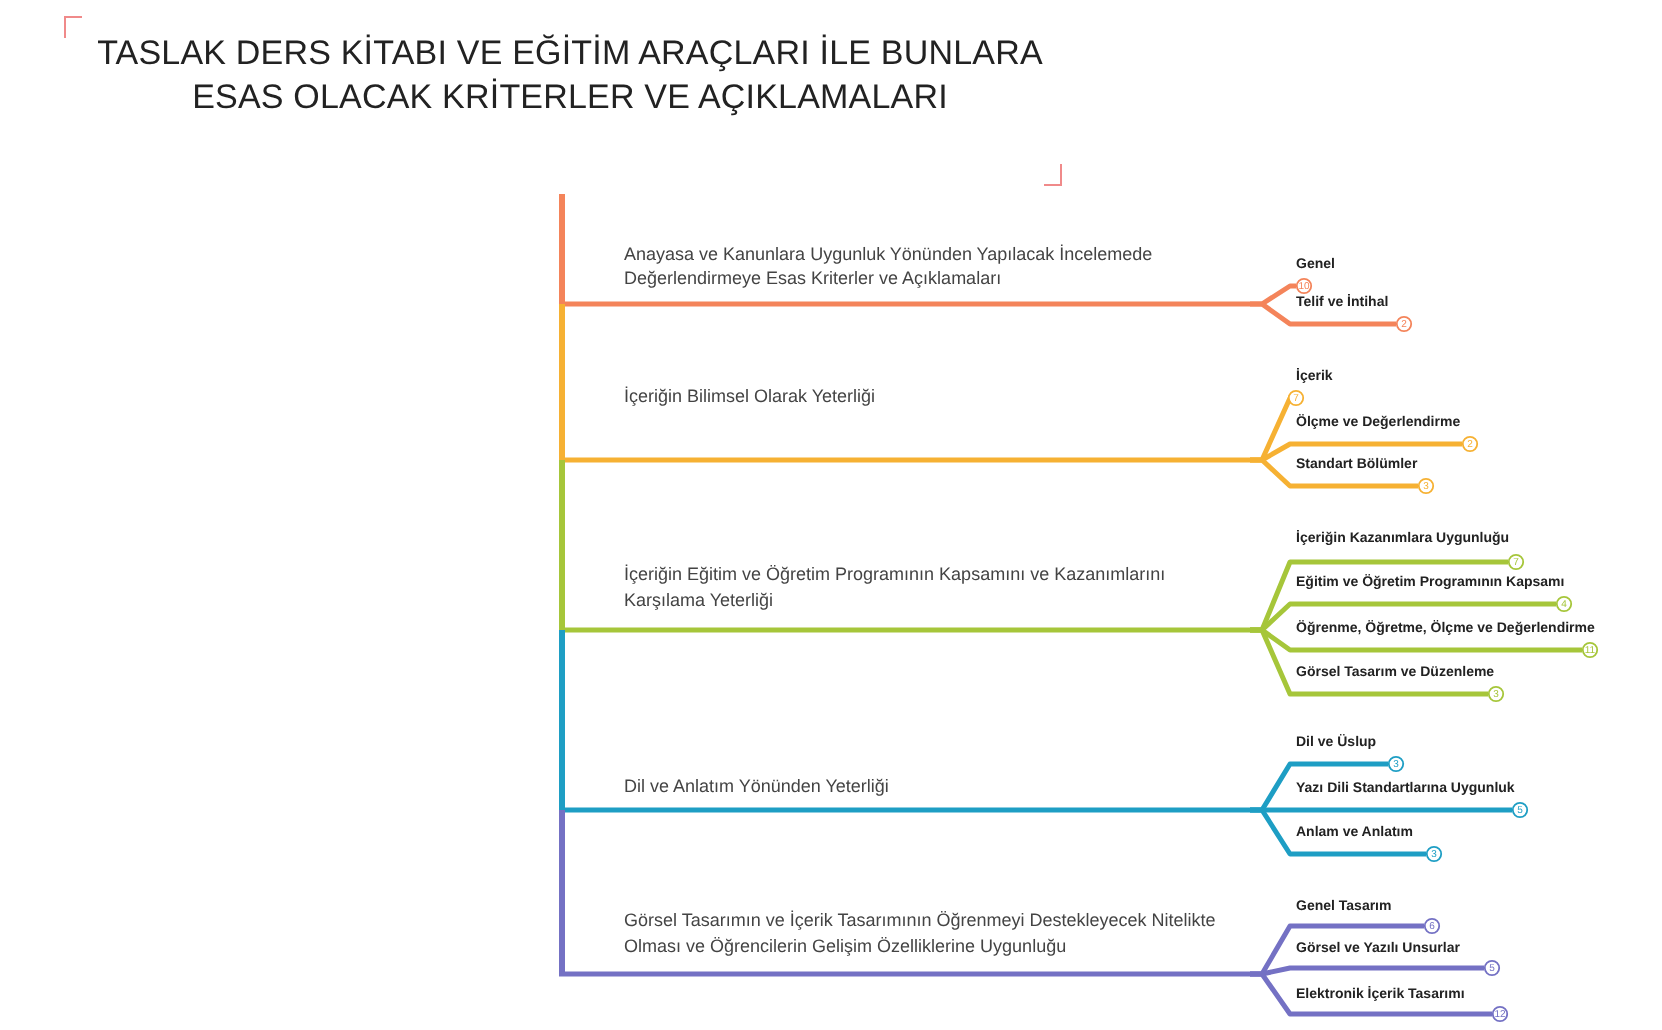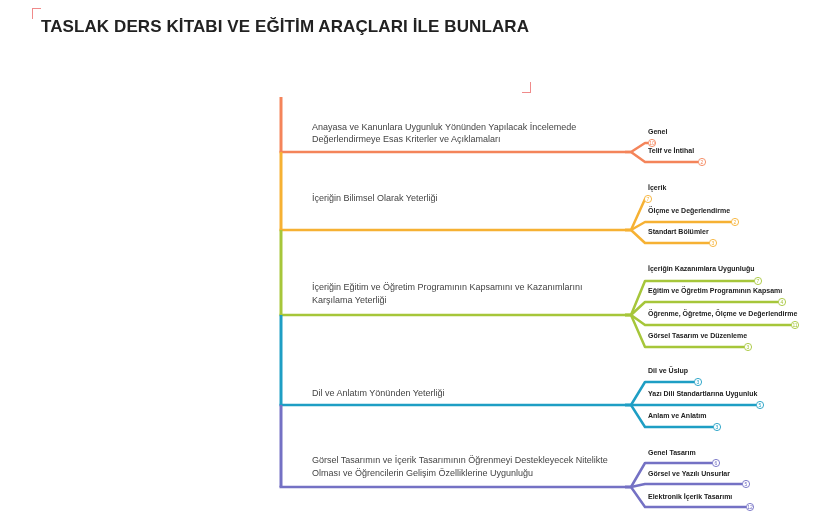--- a/index.html
+++ b/index.html
@@ -1,32 +1,33 @@
 <!DOCTYPE html>
 <html><head>
 <meta charset="utf-8">
 <style>
   html, body { margin:0; padding:0; background:#ffffff; }
   body { width:831px; height:515px; position:relative; overflow:hidden; font-family:"Liberation Sans", sans-serif; }
-  .title { position:absolute; left:20px; top:16px; width:530px; text-align:center; font-weight:bold; font-size:17px; line-height:22px; color:#222; letter-spacing:0.1px; }
+  .title { position:absolute; left:20px; top:16px; width:530px; text-align:center; font-weight:normal; font-size:17px; line-height:22px; color:#222; letter-spacing:0.1px; }
   .corner { position:absolute; border-color:#f08a8a; border-style:solid; width:8px; height:10px; }
   .corner.tl { left:32px; top:8px; border-width:1.5px 0 0 1.5px; }
   .corner.br { left:522px; top:82px; border-width:0 1.5px 1.5px 0; }
   svg { position:absolute; left:0; top:0; }
   .branch-text { font-size:9px; fill:#444; font-family:"Liberation Sans", sans-serif; }
   .leaf-text { font-size:7px; fill:#222; font-weight:bold; font-family:"Liberation Sans", sans-serif; }
   .badge-text { font-size:5px; font-family:"Liberation Sans", sans-serif; }
 </style>
 </head>
 <body>
 
 <div class="corner tl"></div>
 <div class="corner br"></div>
 <div class="title">
   <div>TASLAK DERS KİTABI VE EĞİTİM ARAÇLARI İLE BUNLARA</div>
+  <div>ESAS OLACAK KRİTERLER VE AÇIKLAMALARI</div>
 </div>
 
 <svg id="tree" width="831" height="515" xmlns="http://www.w3.org/2000/svg">
     <g>
       <line x1="281" y1="97" x2="281" y2="152" stroke="#f4845a" stroke-width="3"></line>
       <line x1="279.5" y1="152" x2="625" y2="152" stroke="#f4845a" stroke-width="2.5"></line>
       <text x="312" y="130" class="branch-text">Anayasa ve Kanunlara Uygunluk Yönünden Yapılacak İncelemede</text>
       <text x="312" y="142" class="branch-text">Değerlendirmeye Esas Kriterler ve Açıklamaları</text>
       <path d="M 625 152 L 631 152 L 645 143 L 648 143" fill="none" stroke="#f4845a" stroke-width="2.5" stroke-linejoin="round"></path>
       <text x="648" y="134" class="leaf-text">Genel</text>

